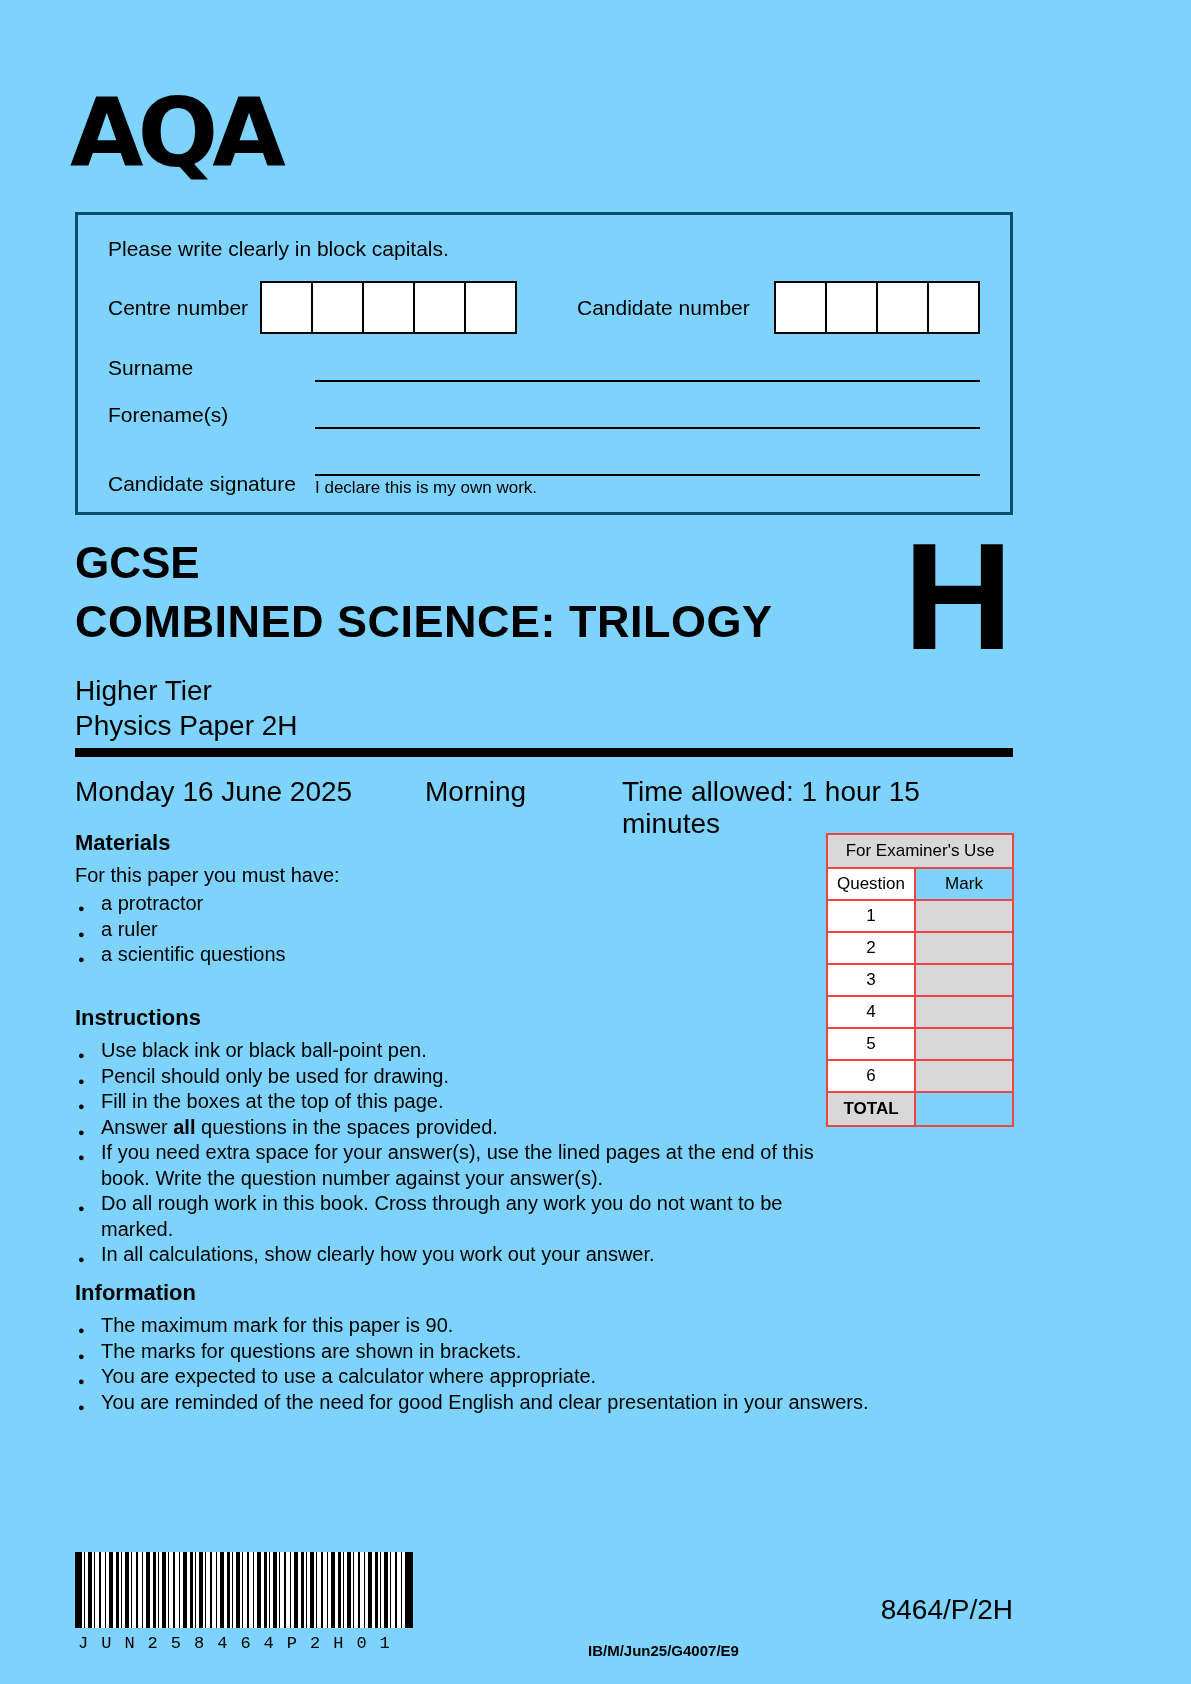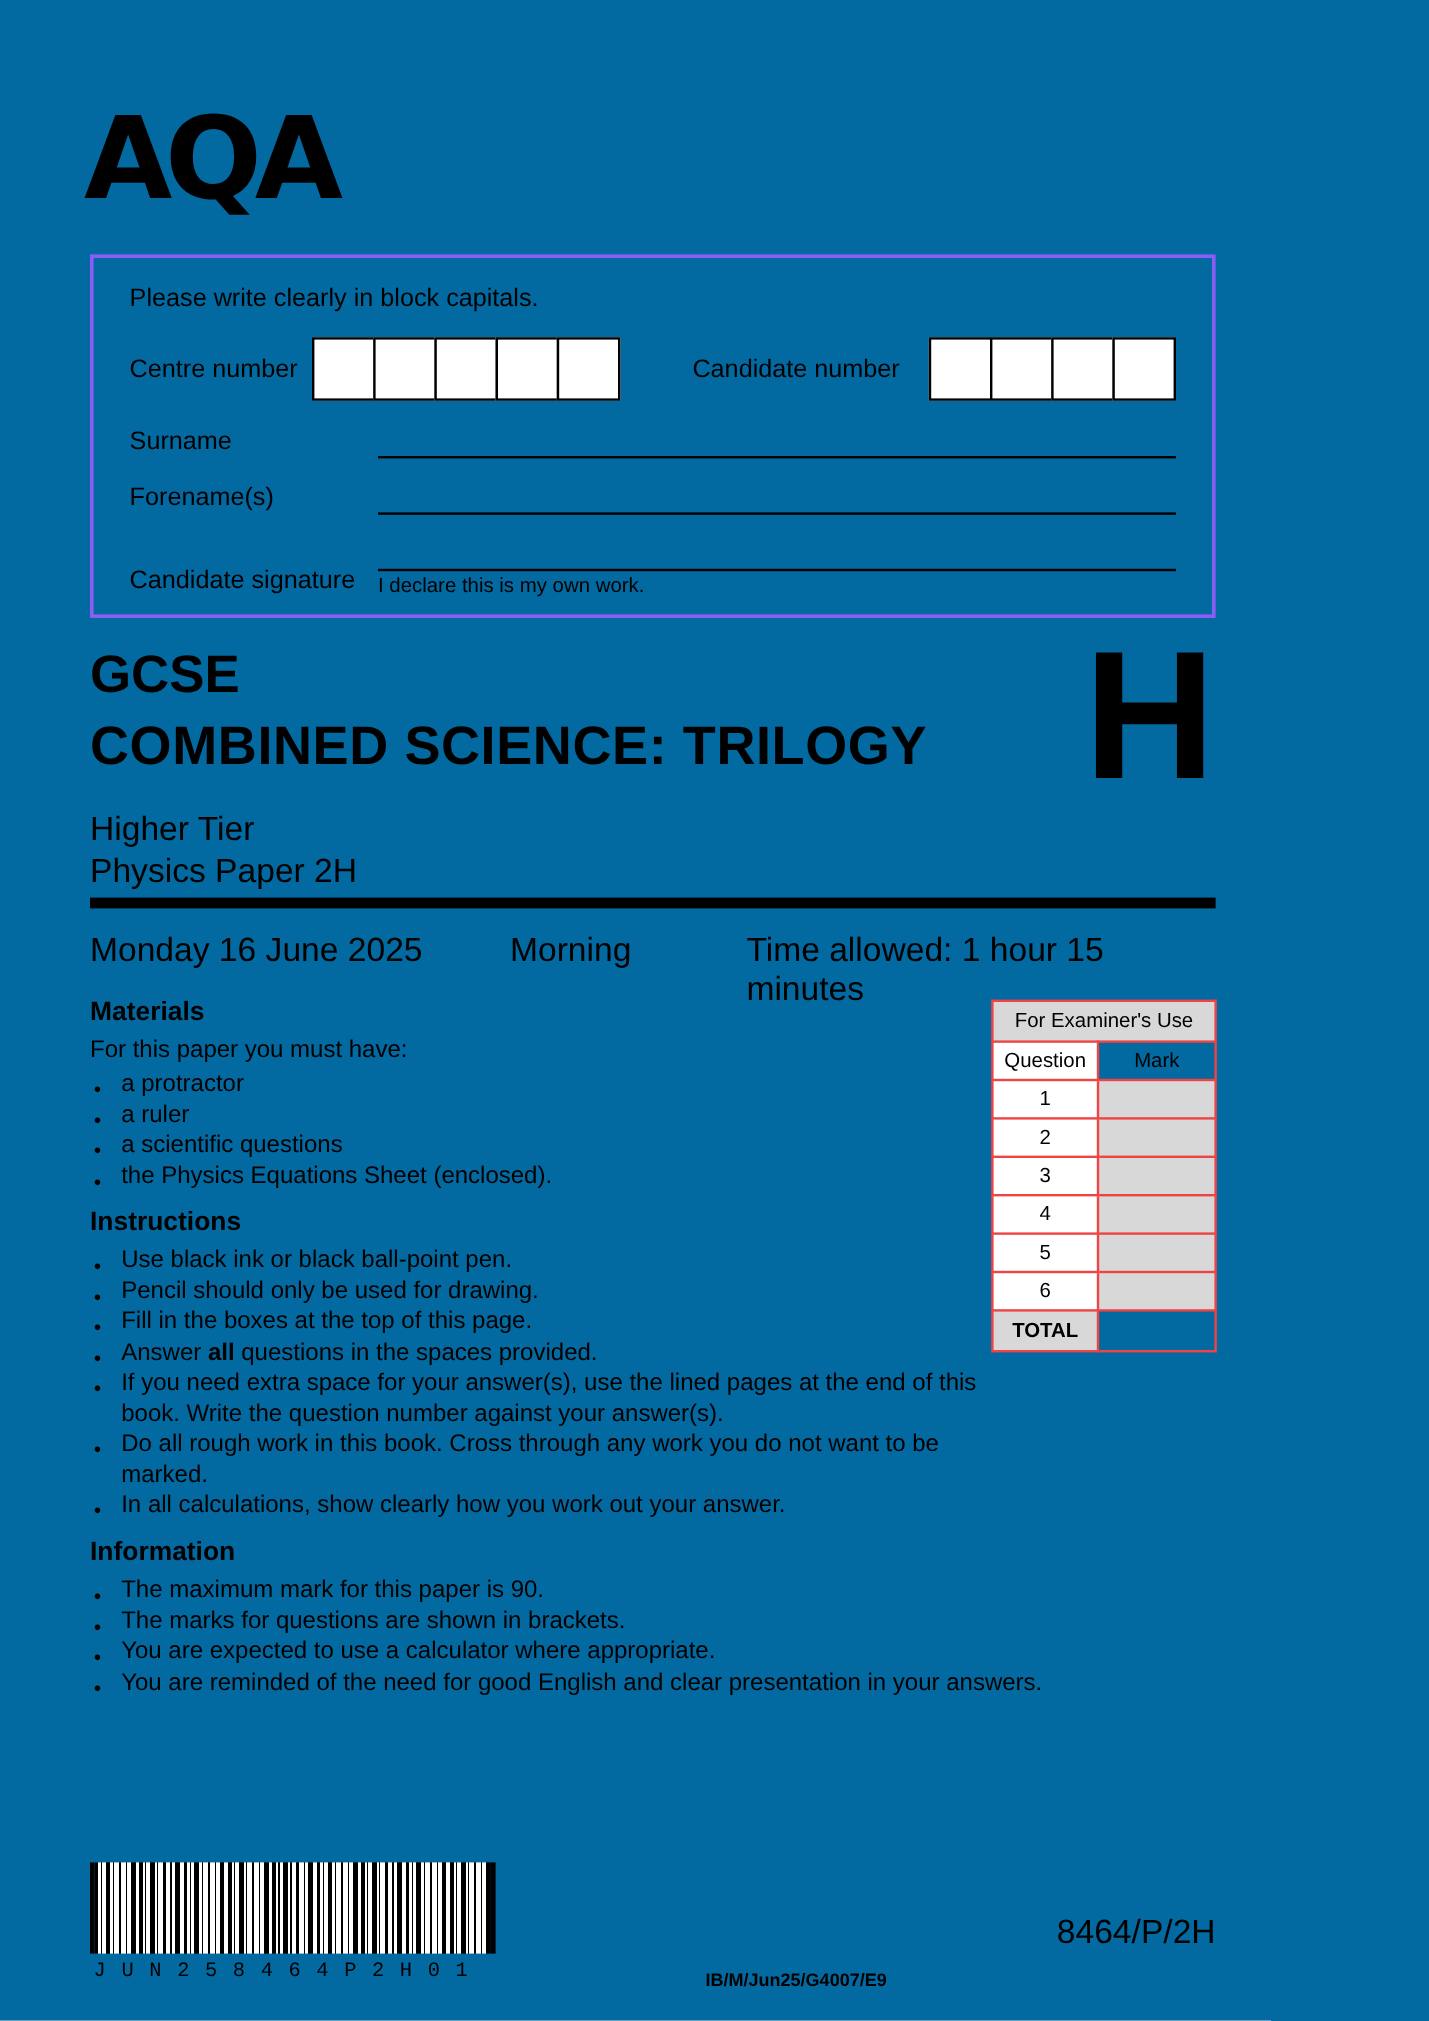--- a/index.html
+++ b/index.html
@@ -1,32 +1,32 @@
 <!DOCTYPE html>
 <html><head>
 <meta charset="utf-8">
 <style>
   * { margin:0; padding:0; box-sizing:border-box; }
   html,body { background:#fff; }
   .page {
-    position:relative; width:1191px; height:1684px; background:#0369a1;
+    position:relative; width:1191px; height:1684px; background:#7dd3fc;
     font-family:"Liberation Sans", sans-serif; color:#000; overflow:hidden;
   }
 
   
   .logo {
     position:absolute; left:70px; top:86px;
     font-family:"DejaVu Sans", sans-serif; font-weight:bold;
     font-size:95px; letter-spacing:-6px; line-height:1;
   }
 
   
   .cand-box {
     position:absolute; left:75px; top:212px; width:938px; height:303px;
-    border:3px solid #8b5cf6; padding:22px 30px 0 30px;
+    border:3px solid #0c4a6e; padding:22px 30px 0 30px;
   }
   .block-caps { font-size:21px; margin-bottom:20px; }
   .numbers-row { display:flex; align-items:center; margin-bottom:20px; }
   .num-label { font-size:21px; }
   .centre-label { width:152px; }
   .cand-num-label { margin-left:60px; margin-right:24px; }
   .cells { display:flex; }
   .cell { width:53px; height:53px; border:2px solid #000; margin-left:-2px; background:#fff; }
   .cell:first-child { margin-left:0; }
   .field-row { display:flex; align-items:flex-end; margin-bottom:19px; }
@@ -155,21 +155,20 @@
     <span class="allowed">Time allowed: 1 hour 15 minutes</span>
   </div>
 
   <div class="materials">
     <div class="section-heading">Materials</div>
     <div class="body-text intro">For this paper you must have:</div>
     <ul class="bullets">
       <li>a protractor</li>
       <li>a ruler</li>
       <li>a scientific questions</li>
-      <li>the Physics Equations Sheet (enclosed).</li>
     </ul>
   </div>
 
   <table class="examiner">
     <tbody>
       <tr>
           <td class="t-title" colspan="2">For Examiner's Use</td>
         </tr>
       <tr>
         <td class="q-col">Question</td>

